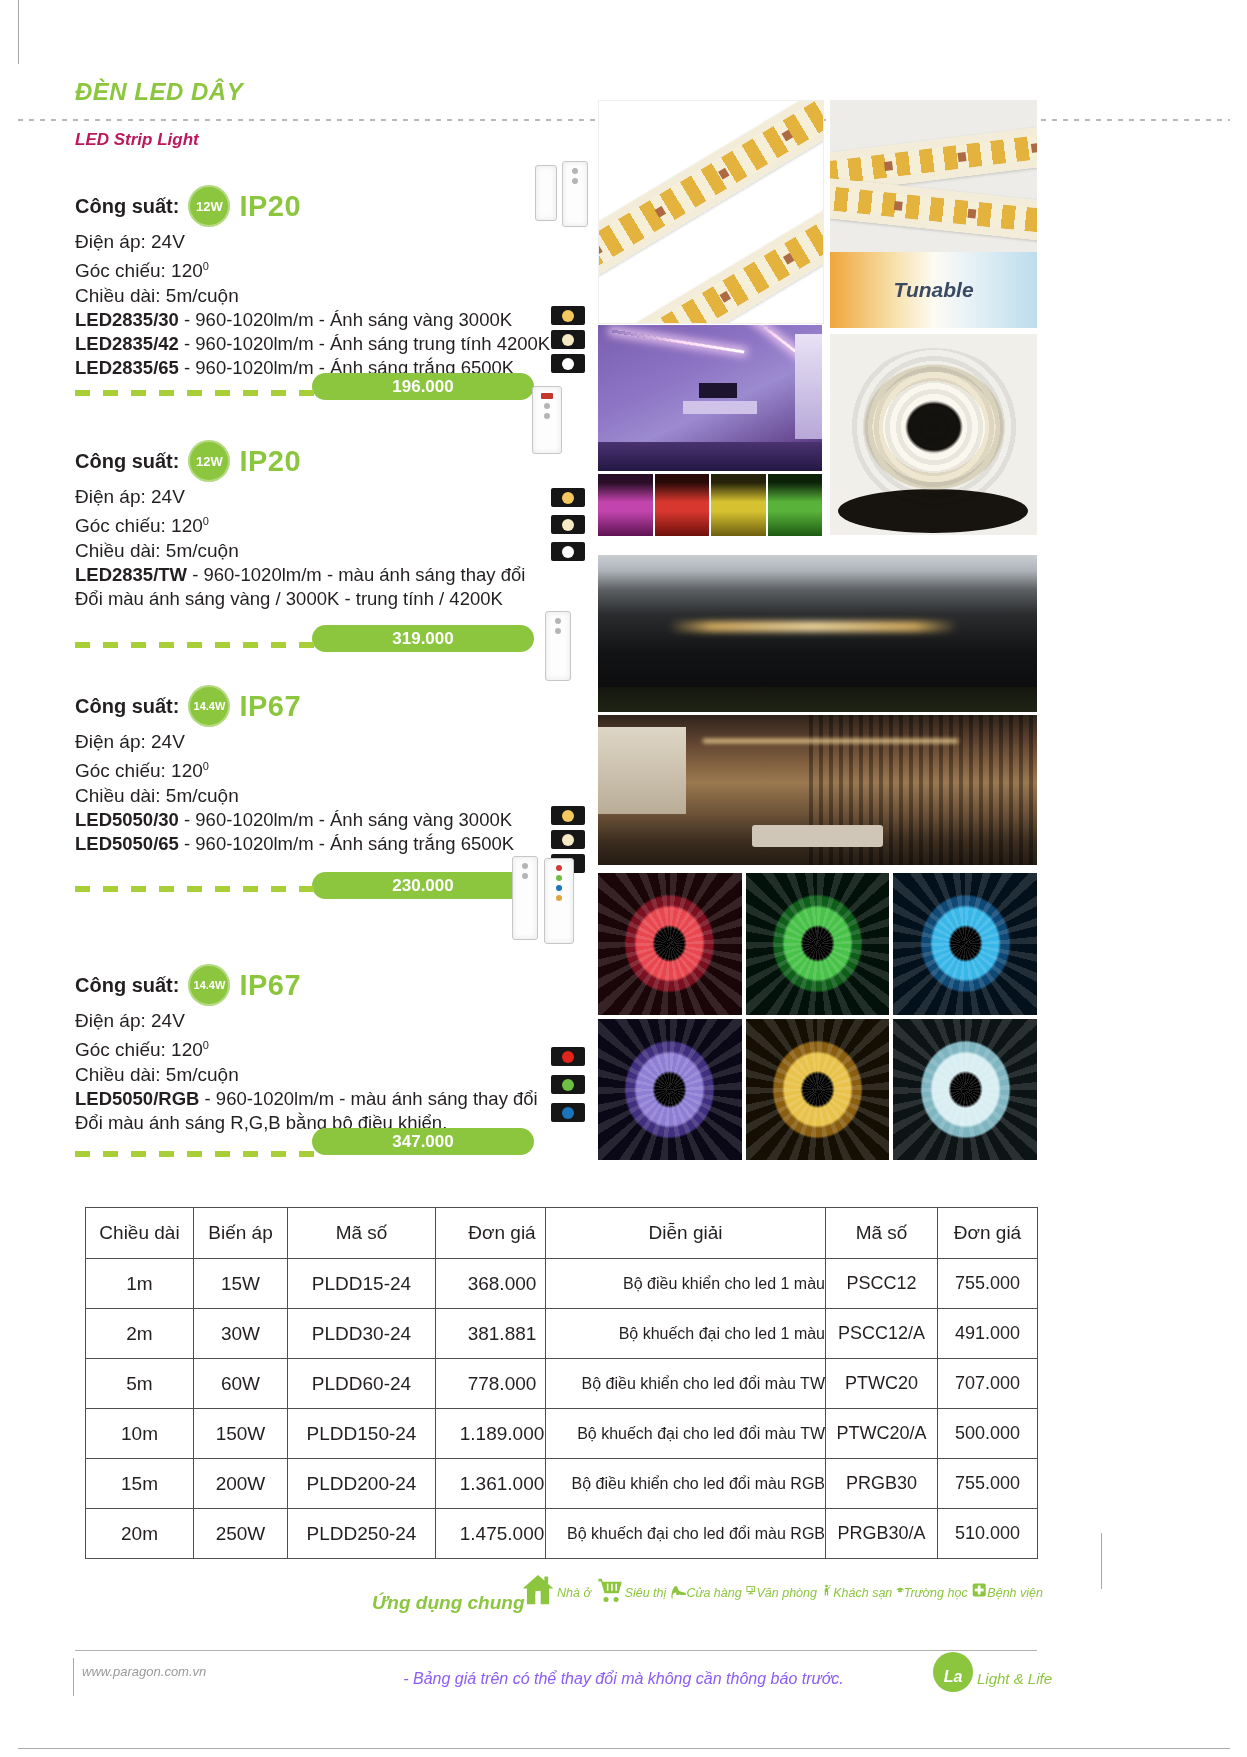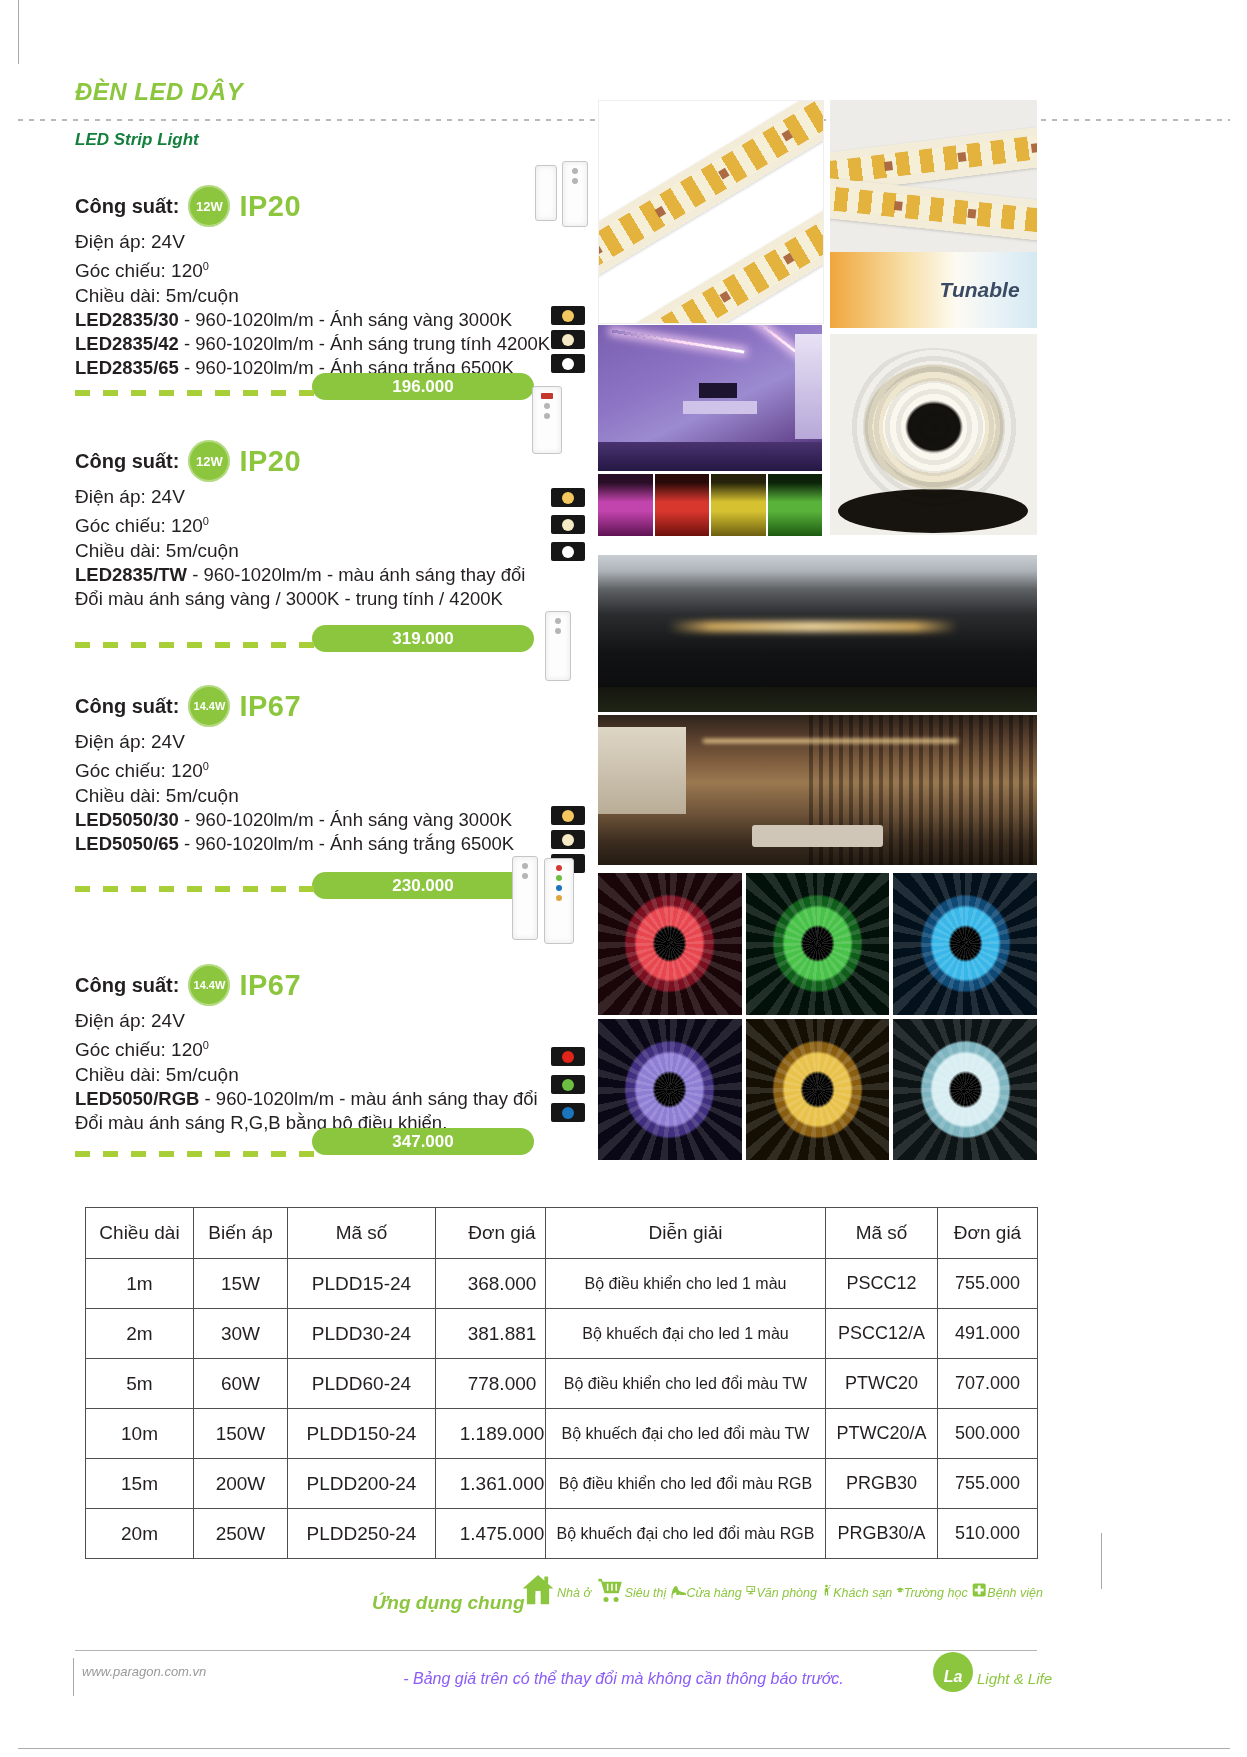--- a/index.html
+++ b/index.html
@@ -4,21 +4,21 @@
 <style>
   html,body{margin:0;padding:0;background:#fff;}
   .page{position:relative;width:1247px;height:1757px;background:#fff;overflow:hidden;
         font-family:"Liberation Sans",sans-serif;color:#231F20;}
   .a{position:absolute;font-style:italic;}
 
   
   .sec-title{left:75px;top:78px;font-size:24px;font-weight:bold;color:#8CC63F;letter-spacing:.5px;}
   .hdash{left:18px;top:119px;width:1212px;height:2px;
          background:repeating-linear-gradient(90deg,#b9b9b9 0 5px,transparent 5px 11px);}
-  .sec-sub{left:75px;top:130px;font-size:17px;font-weight:bold;color:#15803d;}
+  .sec-sub{left:75px;top:130px;font-size:17px;font-weight:bold;color:#be185d;}
 
   
   .tickv{width:1px;background:#a9a9a9;}
 
   
   .block{position:absolute;left:75px;width:512px;}
   .prow{display:flex;align-items:center;gap:9px;height:46px;}
   .plabel{font-size:20px;font-weight:bold;}
   .badge{width:42px;height:42px;border-radius:50%;background:#8CC63F;color:#fff;font-weight:bold;
          display:flex;align-items:center;justify-content:center;
@@ -42,21 +42,21 @@
   
   .img{position:absolute;overflow:hidden;}
   .stripA{left:598px;top:100px;width:224px;height:222px;background:#fff;border:1px solid #eee;}
   .lstrip{position:absolute;height:30px;
       background-image:repeating-linear-gradient(90deg,rgba(169,100,60,.95) 0 8px,transparent 8px 74px),
                        repeating-linear-gradient(90deg,#e3b33e 0 13px,#f6efd8 13px 24px);
       background-size:74px 9px,auto;background-position:10px 50%,0 0;background-repeat:repeat-x,repeat;
       border-top:8px solid #f2ecd8;border-bottom:8px solid #f2ecd8;box-shadow:0 1px 3px rgba(0,0,0,.18);}
   .tun{left:830px;top:100px;width:207px;height:228px;background:#edece8;}
   .tband{position:absolute;left:0;bottom:0;width:100%;height:76px;display:flex;align-items:center;justify-content:center;
-         background:linear-gradient(90deg,#F0A63C 0%,#F7DFA8 30%,#FDFBF2 50%,#EAF3F7 65%,#BCDDEC 100%);padding-left:46px;}
+         background:linear-gradient(90deg,#F0A63C 0%,#F7DFA8 30%,#FDFBF2 50%,#EAF3F7 65%,#BCDDEC 100%);}
   .tband span{font-size:21px;font-weight:bold;font-style:italic;color:#3A4A63;}
   .reelw{left:830px;top:334px;width:207px;height:201px;background:#f1efe9;}
   .donut{position:absolute;left:16px;top:14px;width:176px;height:158px;border-radius:50%;
          background:radial-gradient(closest-side,#14120f 0 29%,#faf7ee 33% 58%,#efe6cf 58% 70%,#d9d2bd 70% 78%,transparent 80%);}
   .donut::after{content:'';position:absolute;inset:0;border-radius:50%;
          background:repeating-radial-gradient(circle at 50% 50%,rgba(0,0,0,.07) 0 5px,transparent 5px 11px);}
   .flange{position:absolute;left:8px;bottom:2px;width:190px;height:44px;border-radius:50%;background:#17130f;}
   .room{left:598px;top:325px;width:224px;height:146px;
         background:linear-gradient(155deg,#7a5fb0 0%,#8d74c4 35%,#9c8bd0 55%,#63448c 85%,#3f2a5e 100%);}
   .cove{position:absolute;height:3px;background:linear-gradient(90deg,rgba(255,255,255,.15),#ffd9f2,#fff);
@@ -86,21 +86,21 @@
          background:radial-gradient(closest-side,#000 0 25%,var(--c1) 30% 57%,var(--c2) 62% 75%,transparent 79%);}
   .reel::after{content:'';position:absolute;inset:0;
          background:repeating-conic-gradient(from 0deg,rgba(255,255,255,.12) 0 6deg,transparent 6deg 14deg);}
 
   
   .tbl{position:absolute;border-collapse:collapse;table-layout:fixed;background:#fff;}
   .tbl th,.tbl td{border:1.6px solid #4f4f4f;text-align:center;vertical-align:middle;font-weight:normal;padding:0;}
   .tbl th{font-size:19px;}
   .tbl-l td{font-size:19px;}
   .tbl-r td{font-size:18px;}
-  .tbl-r td.desc{font-size:16px;}
+  .tbl-r td.desc{font-size:16px;text-align:right;}
 
   
   .apps-label{left:372px;top:1592px;font-size:19px;font-weight:bold;color:#8CC63F;}
   .apps{left:519px;top:1570px;width:524px;display:flex;justify-content:space-between;}
   .app{width:72px;display:flex;align-items:center;}
   .app svg{width:40px;height:40px;fill:#8CC63F;}
   .app .lbl{margin-top:5px;font-size:12.5px;color:#8CC63F;white-space:nowrap;}
 
   
   .fline{left:75px;top:1650px;width:962px;height:1px;background:#b3b3b3;}

